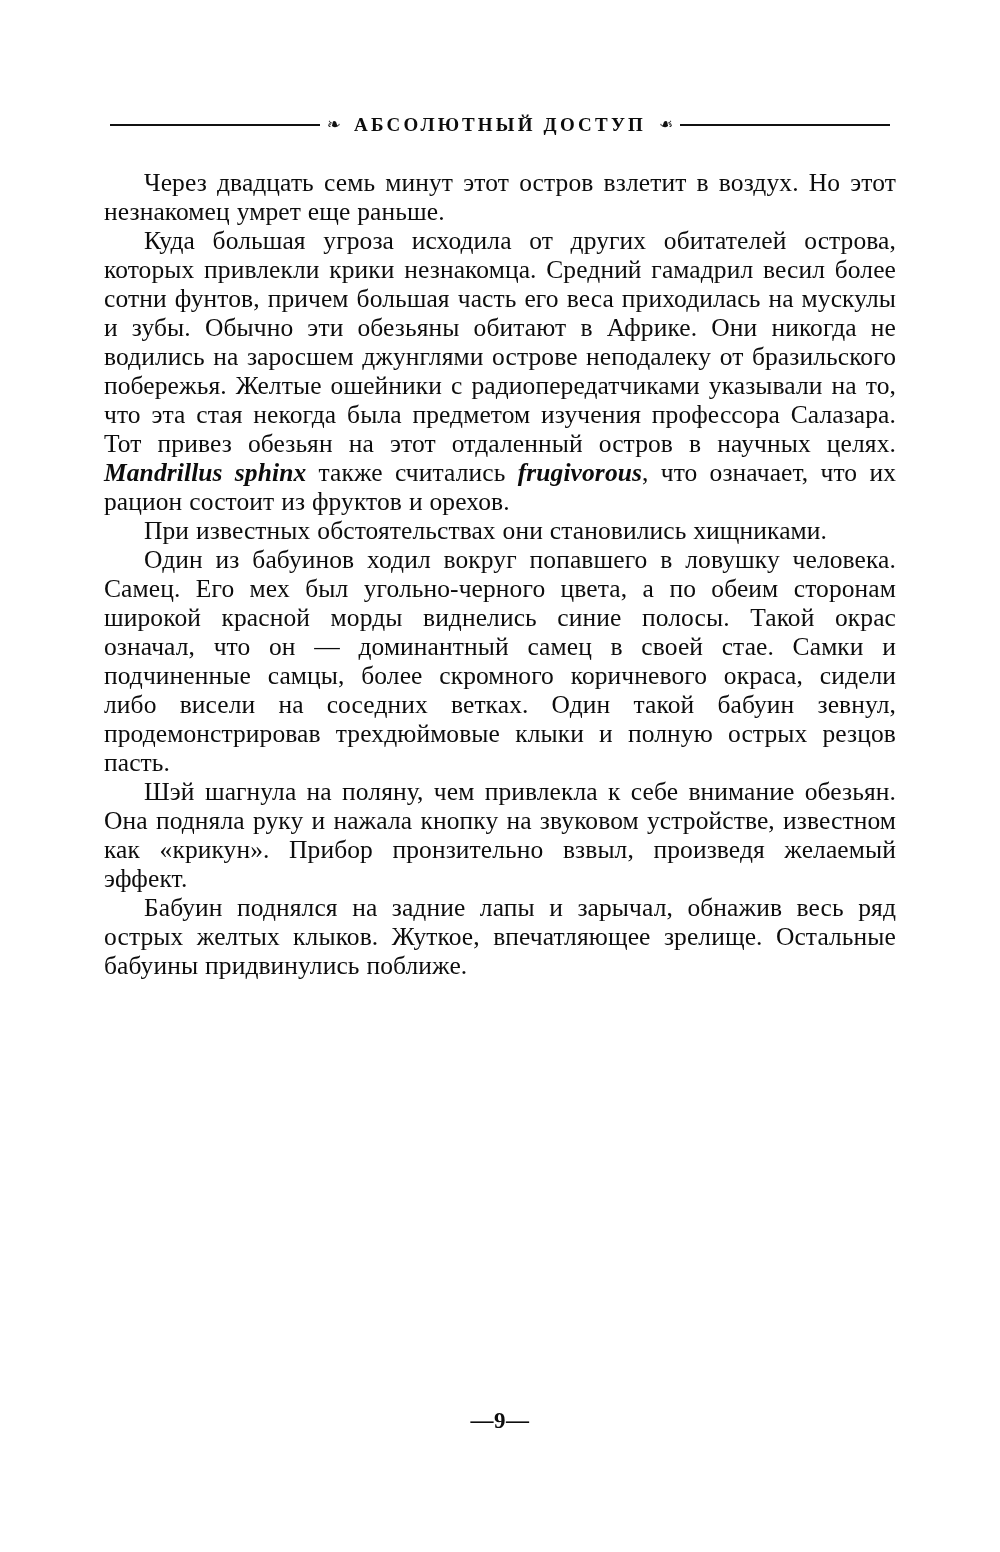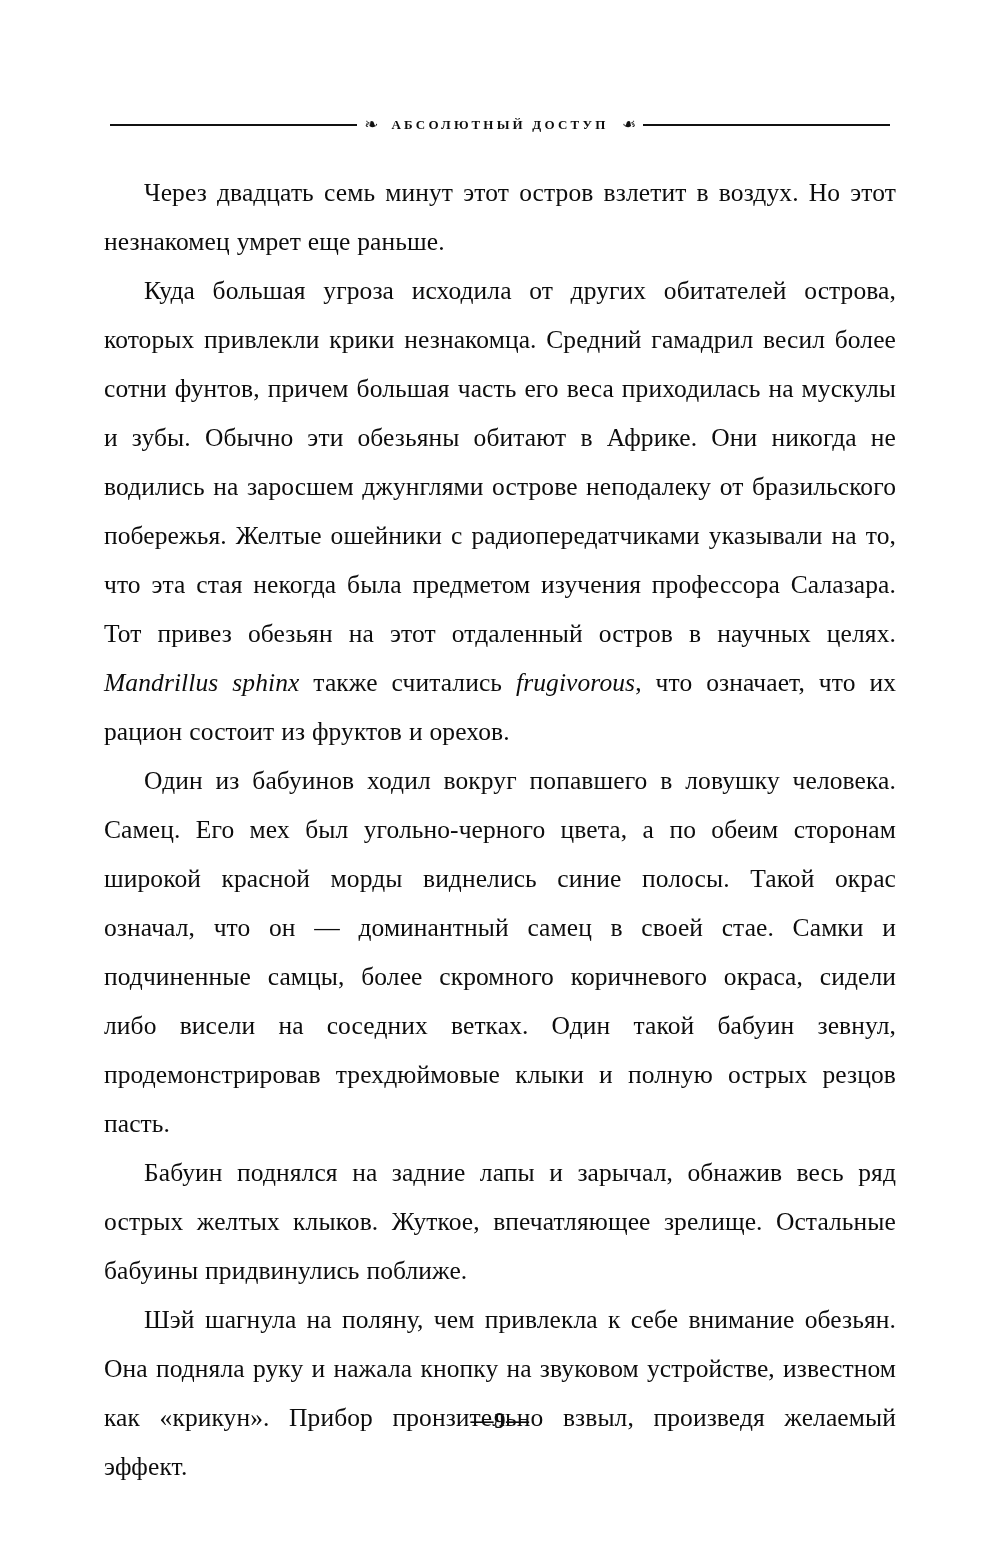--- a/index.html
+++ b/index.html
@@ -41,47 +41,48 @@
     padding: 0 7px;
     color: #111111;
     transform: translateY(-1px);
   }
   .header .orn.right {
     transform: translateY(-1px) scaleX(-1);
   }
   .header .title {
     flex: 0 0 auto;
     padding: 0 6px;
-    font-size: 13px;
+    font-size: 19px;
     font-weight: bold;
     letter-spacing: 3.2px;
     white-space: nowrap;
     text-transform: uppercase;
     font-family: "Liberation Serif", "DejaVu Serif", serif;
   }
 
   
   .body {
     position: absolute;
     top: 168px;
     left: 104px;
     width: 792px;
   }
   .body p {
     margin: 0;
     font-size: 25.5px;
-    line-height: 49px;
+    line-height: 29px;
     text-align: justify;
     text-indent: 40px;
     letter-spacing: 0.1px;
     word-spacing: 0.4px;
     hyphens: manual;
   }
   .body i {
     font-style: italic;
+    font-weight: bold;
   }
 
   
   .folio {
     position: absolute;
     left: 0;
     top: 1408px;
     width: 1000px;
     text-align: center;
     font-size: 23px;
@@ -98,20 +99,21 @@
     <span class="rule"></span>
     <span class="orn">❧</span>
     <span class="title">Абсолютный доступ</span>
     <span class="orn right">❧</span>
     <span class="rule"></span>
   </div>
 
   <div class="body">
     <p>Через двадцать семь минут этот остров взлетит в воздух. Но этот незнакомец умрет еще раньше.</p>
     <p><span>Куда большая угроза исходила от других обитателей острова, которых привлекли крики незнакомца. Средний гамадрил весил более сотни фунтов, причем большая часть его веса приходилась на мускулы и зубы. Обычно эти обезьяны обитают в Африке. Они никогда не водились на заросшем джунглями острове неподалеку от бразильского побережья. Желтые ошейники с радиопередатчиками указывали на то, что эта стая некогда была предметом изучения профессора Салазара. Тот привез обезьян на этот отдаленный остров в научных целях. </span><i>Mandrillus sphinx</i><span> также считались </span><i>frugivorous</i><span>, что означает, что их рацион состоит из фруктов и орехов.</span></p>
+    <p>При известных обстоятельствах они становились хищниками.</p>
     <p>Один из бабуинов ходил вокруг попавшего в ловушку человека. Самец. Его мех был угольно-черного цвета, а по обеим сторонам широкой красной морды виднелись синие полосы. Такой окрас означал, что он — доминантный самец в своей стае. Самки и подчиненные самцы, более скромного коричневого окраса, сидели либо висели на соседних ветках. Один такой бабуин зевнул, продемонстрировав трехдюймовые клыки и полную острых резцов пасть.</p>
+    <p>Шэй шагнула на поляну, чем привлекла к себе внимание обезьян. Она подняла руку и нажала кнопку на звуковом устройстве, известном как «крикун». Прибор пронзительно взвыл, произведя желаемый эффект.</p>
     <p>Бабуин поднялся на задние лапы и зарычал, обнажив весь ряд острых желтых клыков. Жуткое, впечатляющее зрелище. Остальные бабуины придвинулись поближе.</p>
-    <p>Шэй шагнула на поляну, чем привлекла к себе внимание обезьян. Она подняла руку и нажала кнопку на звуковом устройстве, известном как «крикун». Прибор пронзительно взвыл, произведя желаемый эффект.</p>
   </div>
 
   <div class="folio">—9—</div>
 
 </div>
 
 </body></html>

